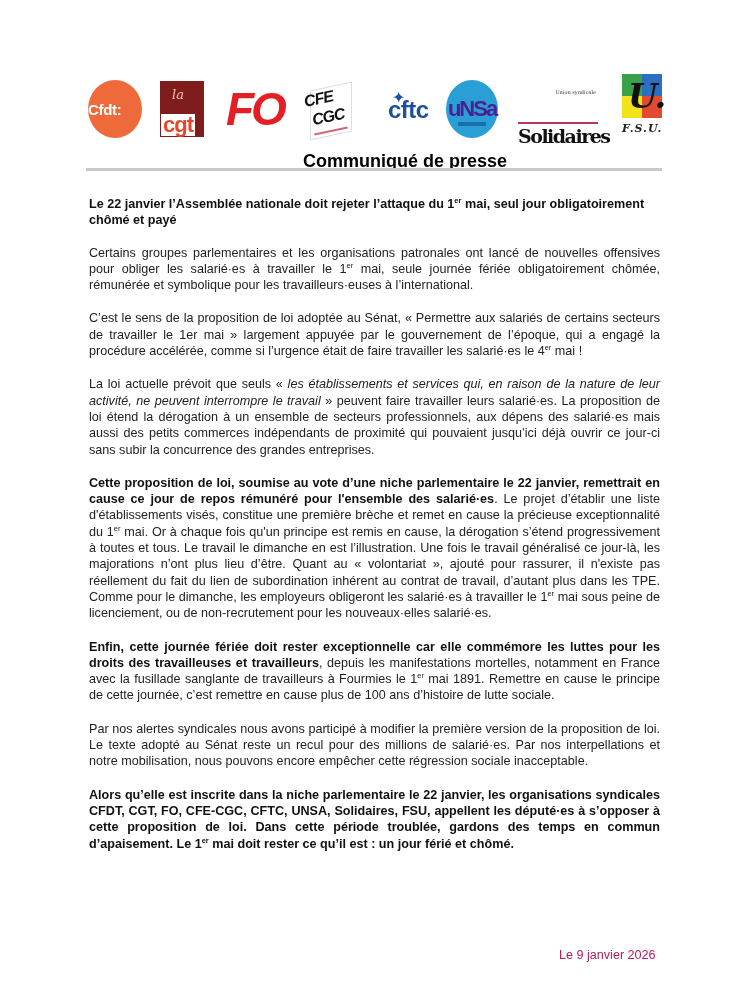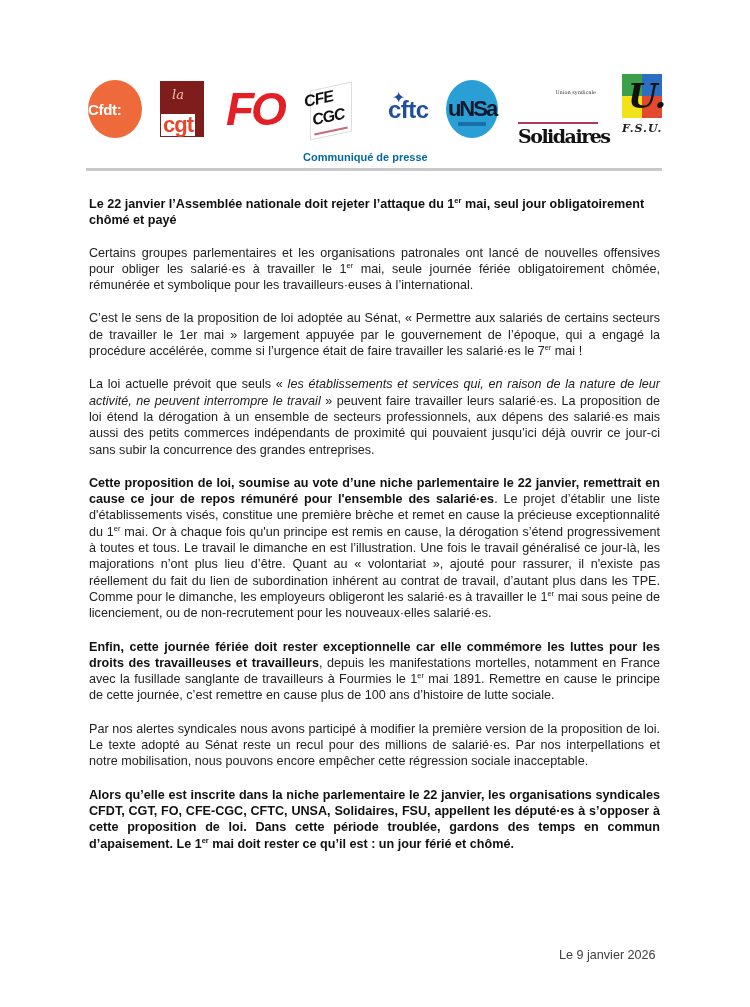--- a/index.html
+++ b/index.html
@@ -26,46 +26,46 @@
   .cfe .t1, .cfe .t2 { position:absolute; font-weight:bold; font-style:italic; font-size:16px; color:#111; letter-spacing:-1px; }
   .cfe .t1 { left:2px; top:10px; transform:rotate(-12deg); }
   .cfe .t2 { left:10px; top:28px; transform:rotate(-12deg); }
   .cfe .ul { position:absolute; left:12px; top:50px; width:34px; height:2px; background:#c96a7a; transform:rotate(-12deg); }
   
   .cftc { left:302px; top:14px; width:46px; height:44px; color:#1f4e9c; }
   .cftc .bird { position:absolute; left:4px; top:0; font-size:16px; color:#1f4e9c; }
   .cftc .txt { position:absolute; left:0; top:8px; font-weight:bold; font-size:24px; letter-spacing:-0.5px; }
   
   .unsa { left:360px; top:6px; width:52px; height:58px; border-radius:50%; background:#2a9fd6;
-    color:#0f172a; font-weight:bold; font-size:22px; display:flex; align-items:center; justify-content:center; letter-spacing:-2px;text-align:center; }
+    color:#4c1d95; font-weight:bold; font-size:22px; display:flex; align-items:center; justify-content:center; letter-spacing:-2px;text-align:center; }
   .unsa .sub { position:absolute; bottom:12px; left:12px; width:28px; height:4px; background:#1b6fa8; }
   
   .sol { left:432px; top:20px; width:84px; height:34px; }
   .sol .small { position:absolute; right:6px; top:-4px; font-size:5px; line-height:5px; color:#333; font-family:"DejaVu Serif", serif; }
   .sol .name { position:absolute; left:0; top:4px; font-family:"DejaVu Serif", serif; font-weight:bold; font-size:19px; letter-spacing:-1.5px; color:#111;margin-top:27px; }
   .sol .bar { position:absolute; left:0; top:28px; width:80px; height:2px; background:#b23a5a; }
   
   .fsu { left:534px; top:0; width:50px; height:66px; }
   .fsu .grid { position:absolute; left:2px; top:0; width:40px; height:44px; display:grid; grid-template-columns:1fr 1fr; grid-template-rows:1fr 1fr; }
   .fsu .grid span:nth-child(1){ background:#3aa04a; }
   .fsu .grid span:nth-child(2){ background:#2a6fc2; }
   .fsu .grid span:nth-child(3){ background:#f2e21a; }
   .fsu .grid span:nth-child(4){ background:#e2492f; }
   .fsu .u { position:absolute; left:8px; top:2px; font-family:"DejaVu Serif", serif; font-weight:bold; font-style:italic; font-size:34px; color:#111; }
   .fsu .lbl { position:absolute; left:2px; top:48px; font-family:"DejaVu Serif", serif; font-style:italic; font-weight:bold; font-size:11px; letter-spacing:1px; color:#222; }
 
-  .press { position:absolute; left:303px; top:151px; font-size:11px; font-weight:bold; color:#0369a1; }
+  .press { position:absolute; left:303px; top:151px; font-size:18px; font-weight:bold; color:#000000; }
   .sep { position:absolute; left:86px; top:168px; width:576px; height:3px; background:#c9c9c9; }
 
   .content { position:absolute; left:89px; top:196px; width:571px; font-size:12.6px; line-height:16.3px; color:#222; }
   .content p { margin:0 0 17px 0; text-align:justify; }
   .content .title { font-weight:bold; color:#111; margin-bottom:16px; text-align:left; }
   .content sup { font-size:7.5px; line-height:0; vertical-align:super; }
   .content .strong { font-weight:bold; color:#111; }
-  .date { position:absolute; left:559px; top:948px; font-size:12.6px; color:#404040; }
+  .date { position:absolute; left:559px; top:948px; font-size:12.6px; color:#be185d; }
 </style>
 </head>
 <body>
 
 <div class="page">
 
   <div class="logos">
     <div class="logo cfdt">
       <span>Cfdt:</span>
     </div>
@@ -108,21 +108,21 @@
   </div>
 
   <div class="press">Communiqué de presse</div>
   <div class="sep"></div>
 
   <div class="content">
     <p class="title"><span>Le 22 janvier l’Assemblée nationale doit rejeter l’attaque du 1</span><sup>er</sup><span> mai, seul jour obligatoirement chômé et payé</span></p>
 
     <p><span>Certains groupes parlementaires et les organisations patronales ont lancé de nouvelles offensives pour obliger les salarié·es à travailler le 1</span><sup>er</sup><span> mai, seule journée fériée obligatoirement chômée, rémunérée et symbolique pour les travailleurs·euses à l’international.</span></p>
 
-    <p><span>C’est le sens de la proposition de loi adoptée au Sénat, « Permettre aux salariés de certains secteurs de travailler le 1er mai » largement appuyée par le gouvernement de l’époque, qui a engagé la procédure accélérée, comme si l’urgence était de faire travailler les salarié·es le 7</span><sup>er</sup><span> mai !</span></p>
+    <p><span>C’est le sens de la proposition de loi adoptée au Sénat, « Permettre aux salariés de certains secteurs de travailler le 1er mai » largement appuyée par le gouvernement de l’époque, qui a engagé la procédure accélérée, comme si l’urgence était de faire travailler les salarié·es le 4</span><sup>er</sup><span> mai !</span></p>
 
     <p><span>La loi actuelle prévoit que seuls « </span><i>les établissements et services qui, en raison de la nature de leur activité, ne peuvent interrompre le travail</i><span> » peuvent faire travailler leurs salarié·es. La proposition de loi étend la dérogation à un ensemble de secteurs professionnels, aux dépens des salarié·es mais aussi des petits commerces indépendants de proximité qui pouvaient jusqu’ici déjà ouvrir ce jour-ci sans subir la concurrence des grandes entreprises.</span></p>
 
     <p><span class="strong">Cette proposition de loi, soumise au vote d’une niche parlementaire le 22 janvier, remettrait en cause ce jour de repos rémunéré pour l'ensemble des salarié·es</span><span>. Le projet d’établir une liste d'établissements visés, constitue une première brèche et remet en cause la précieuse exceptionnalité du 1</span><sup>er</sup><span> mai. Or à chaque fois qu'un principe est remis en cause, la dérogation s’étend progressivement à toutes et tous. Le travail le dimanche en est l’illustration. Une fois le travail généralisé ce jour-là, les majorations n’ont plus lieu d’être. Quant au « volontariat », ajouté pour rassurer, il n'existe pas réellement du fait du lien de subordination inhérent au contrat de travail, d’autant plus dans les TPE. Comme pour le dimanche, les employeurs obligeront les salarié·es à travailler le 1</span><sup>er</sup><span> mai sous peine de licenciement, ou de non-recrutement pour les nouveaux·elles salarié·es.</span></p>
 
     <p><span class="strong">Enfin, cette journée fériée doit rester exceptionnelle car elle commémore les luttes pour les droits des travailleuses et travailleurs</span><span>, depuis les manifestations mortelles, notamment en France avec la fusillade sanglante de travailleurs à Fourmies le 1</span><sup>er</sup><span> mai 1891. Remettre en cause le principe de cette journée, c’est remettre en cause plus de 100 ans d’histoire de lutte sociale.</span></p>
 
     <p><span>Par nos alertes syndicales nous avons participé à modifier la première version de la proposition de loi. Le texte adopté au Sénat reste un recul pour des millions de salarié·es. Par nos interpellations et notre mobilisation, nous pouvons encore empêcher cette régression sociale inacceptable.</span></p>
 
     <p class="strong"><span>Alors qu’elle est inscrite dans la niche parlementaire le 22 janvier, les organisations syndicales CFDT, CGT, FO, CFE-CGC, CFTC, UNSA, Solidaires, FSU, appellent les député·es à s’opposer à cette proposition de loi. Dans cette période troublée, gardons des temps en commun d’apaisement. Le 1</span><sup>er</sup><span> mai doit rester ce qu’il est : un jour férié et chômé.</span></p>

